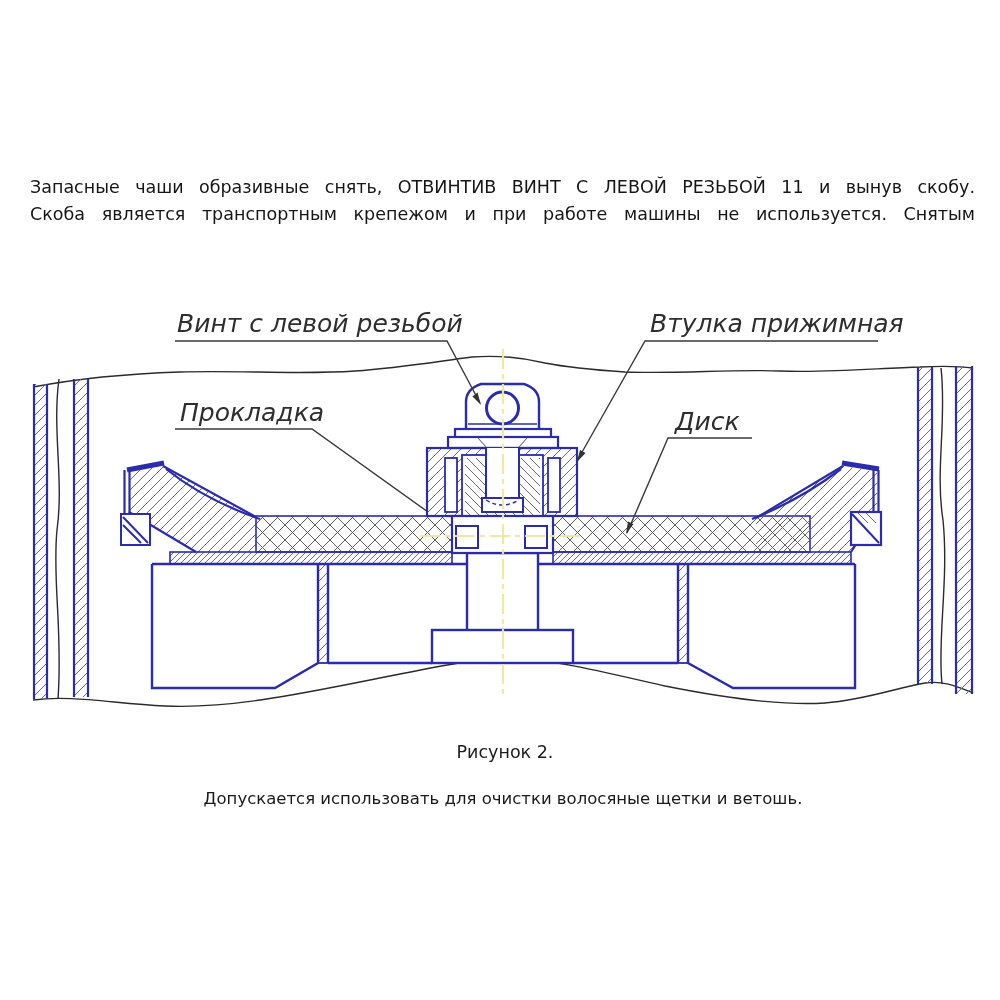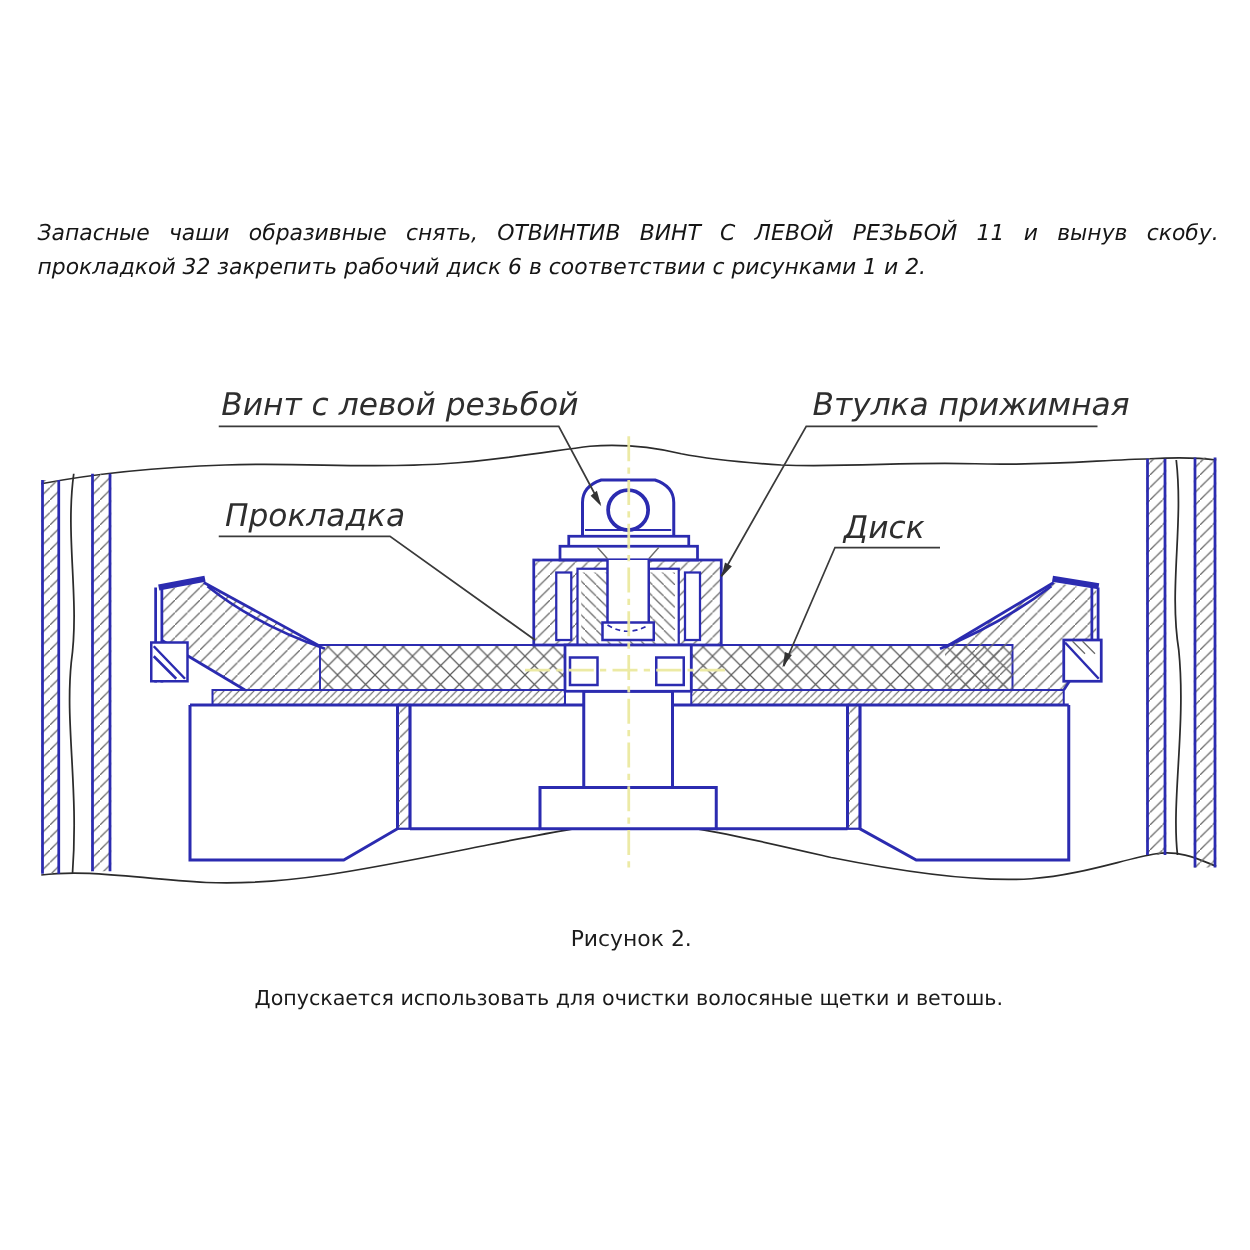--- a/index.html
+++ b/index.html
@@ -1,37 +1,37 @@
 <!DOCTYPE html>
 <html><head>
 <meta charset="utf-8">
 <style>
   html,body{margin:0;padding:0;background:#ffffff;}
   .page{position:relative;width:1000px;height:1000px;background:#ffffff;overflow:hidden;
         font-family:"DejaVu Sans","Liberation Sans",sans-serif;}
   .para{position:absolute;left:30px;top:174px;width:945px;color:#161616;
         font-size:17.5px;line-height:27px;}
-  .pline{text-align:justify;text-align-last:justify;white-space:normal;font-style:italic;}
+  .pline{text-align:justify;text-align-last:justify;white-space:normal;}
   .pline.last{text-align-last:left;}
   .caption{position:absolute;left:0;top:742px;width:1010px;text-align:center;
            color:#1c1c1c;font-size:17.5px;}
   .note{position:absolute;left:0;top:789px;width:1006px;text-align:center;
         color:#1a1a1a;font-size:16.5px;}
   svg.fig{position:absolute;left:0;top:0;}
   text.lab{font-family:"DejaVu Sans","Liberation Sans",sans-serif;
            font-style:italic;font-size:25px;fill:#2e2e2e;}
 </style>
 </head>
 <body>
 
 <div class="page">
 
   <div class="para">
     <div class="pline">Запасные чаши образивные снять, ОТВИНТИВ ВИНТ С ЛЕВОЙ РЕЗЬБОЙ 11 и вынув скобу.</div>
-    <div class="pline last">прокладкой 32 закрепить рабочий диск 6 в соответствии с рисунками 1 и 2.</div>
+    <div class="pline">Скоба является транспортным крепежом и при работе машины не используется. Снятым</div>
   </div>
 
   <svg class="fig" width="1000" height="1000" viewBox="0 0 1000 1000">
     <defs>
       <pattern id="hA" width="10" height="10" patternUnits="userSpaceOnUse">
         <path d="M-1,11 L11,-1" stroke="#6b6b6b" stroke-width="1"></path>
       </pattern>
       <pattern id="hB" width="9" height="9" patternUnits="userSpaceOnUse">
         <path d="M-1,-1 L10,10" stroke="#6b6b6b" stroke-width="1"></path>
       </pattern>

